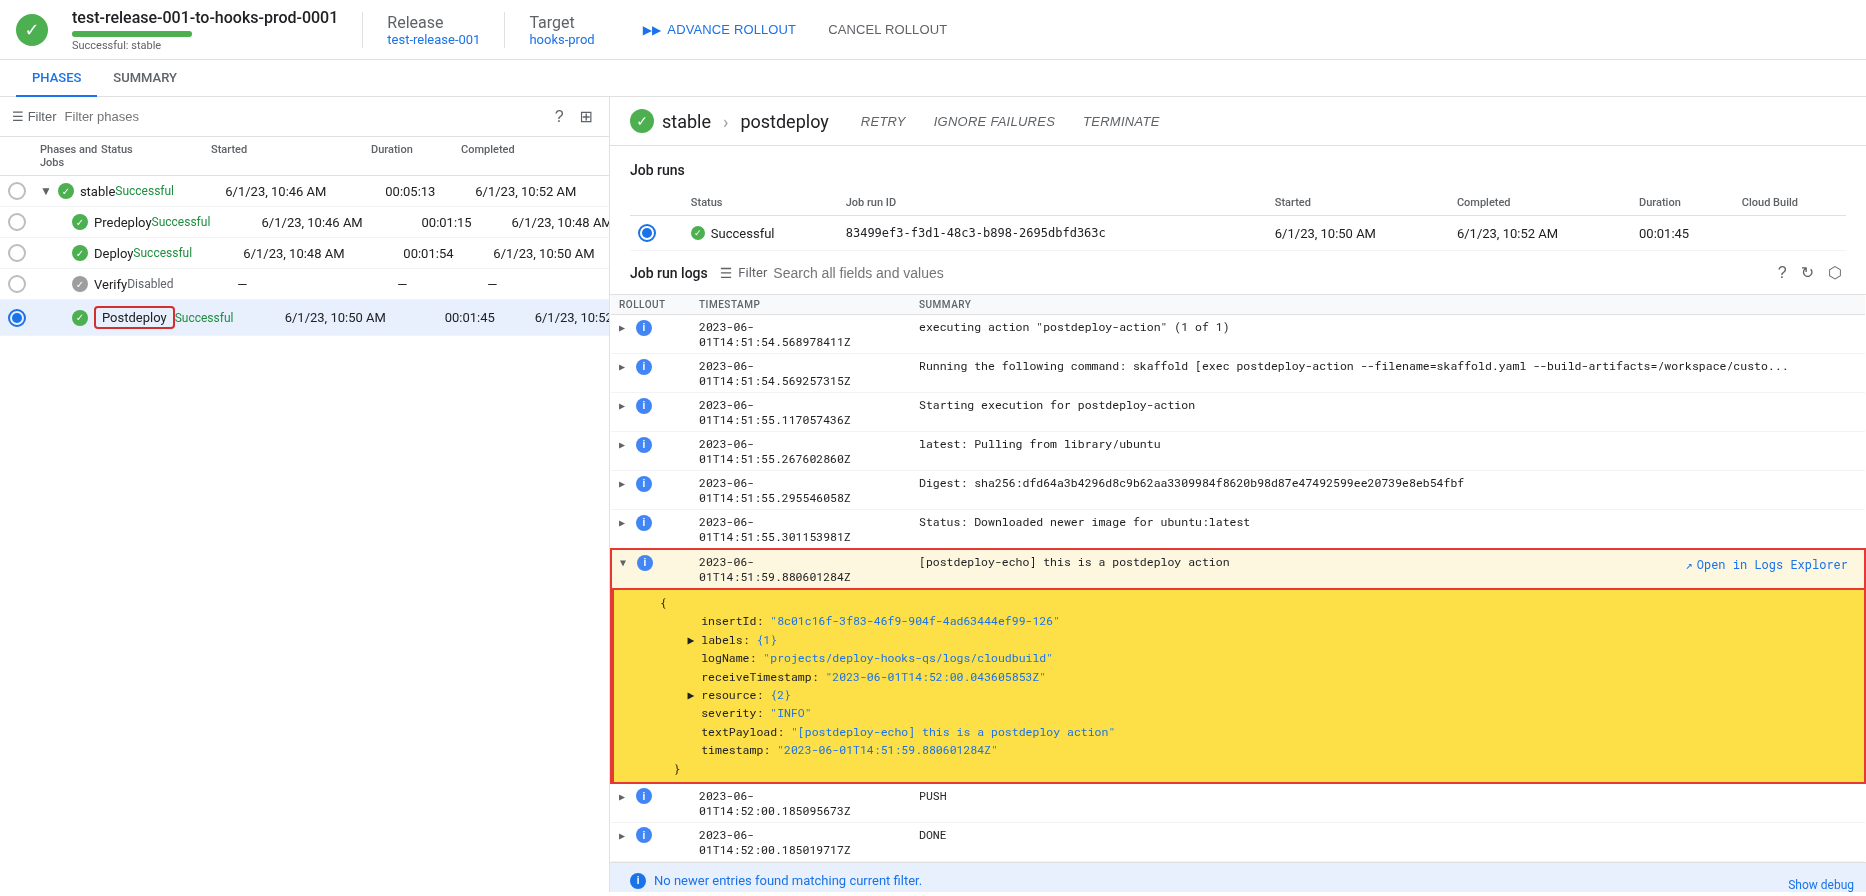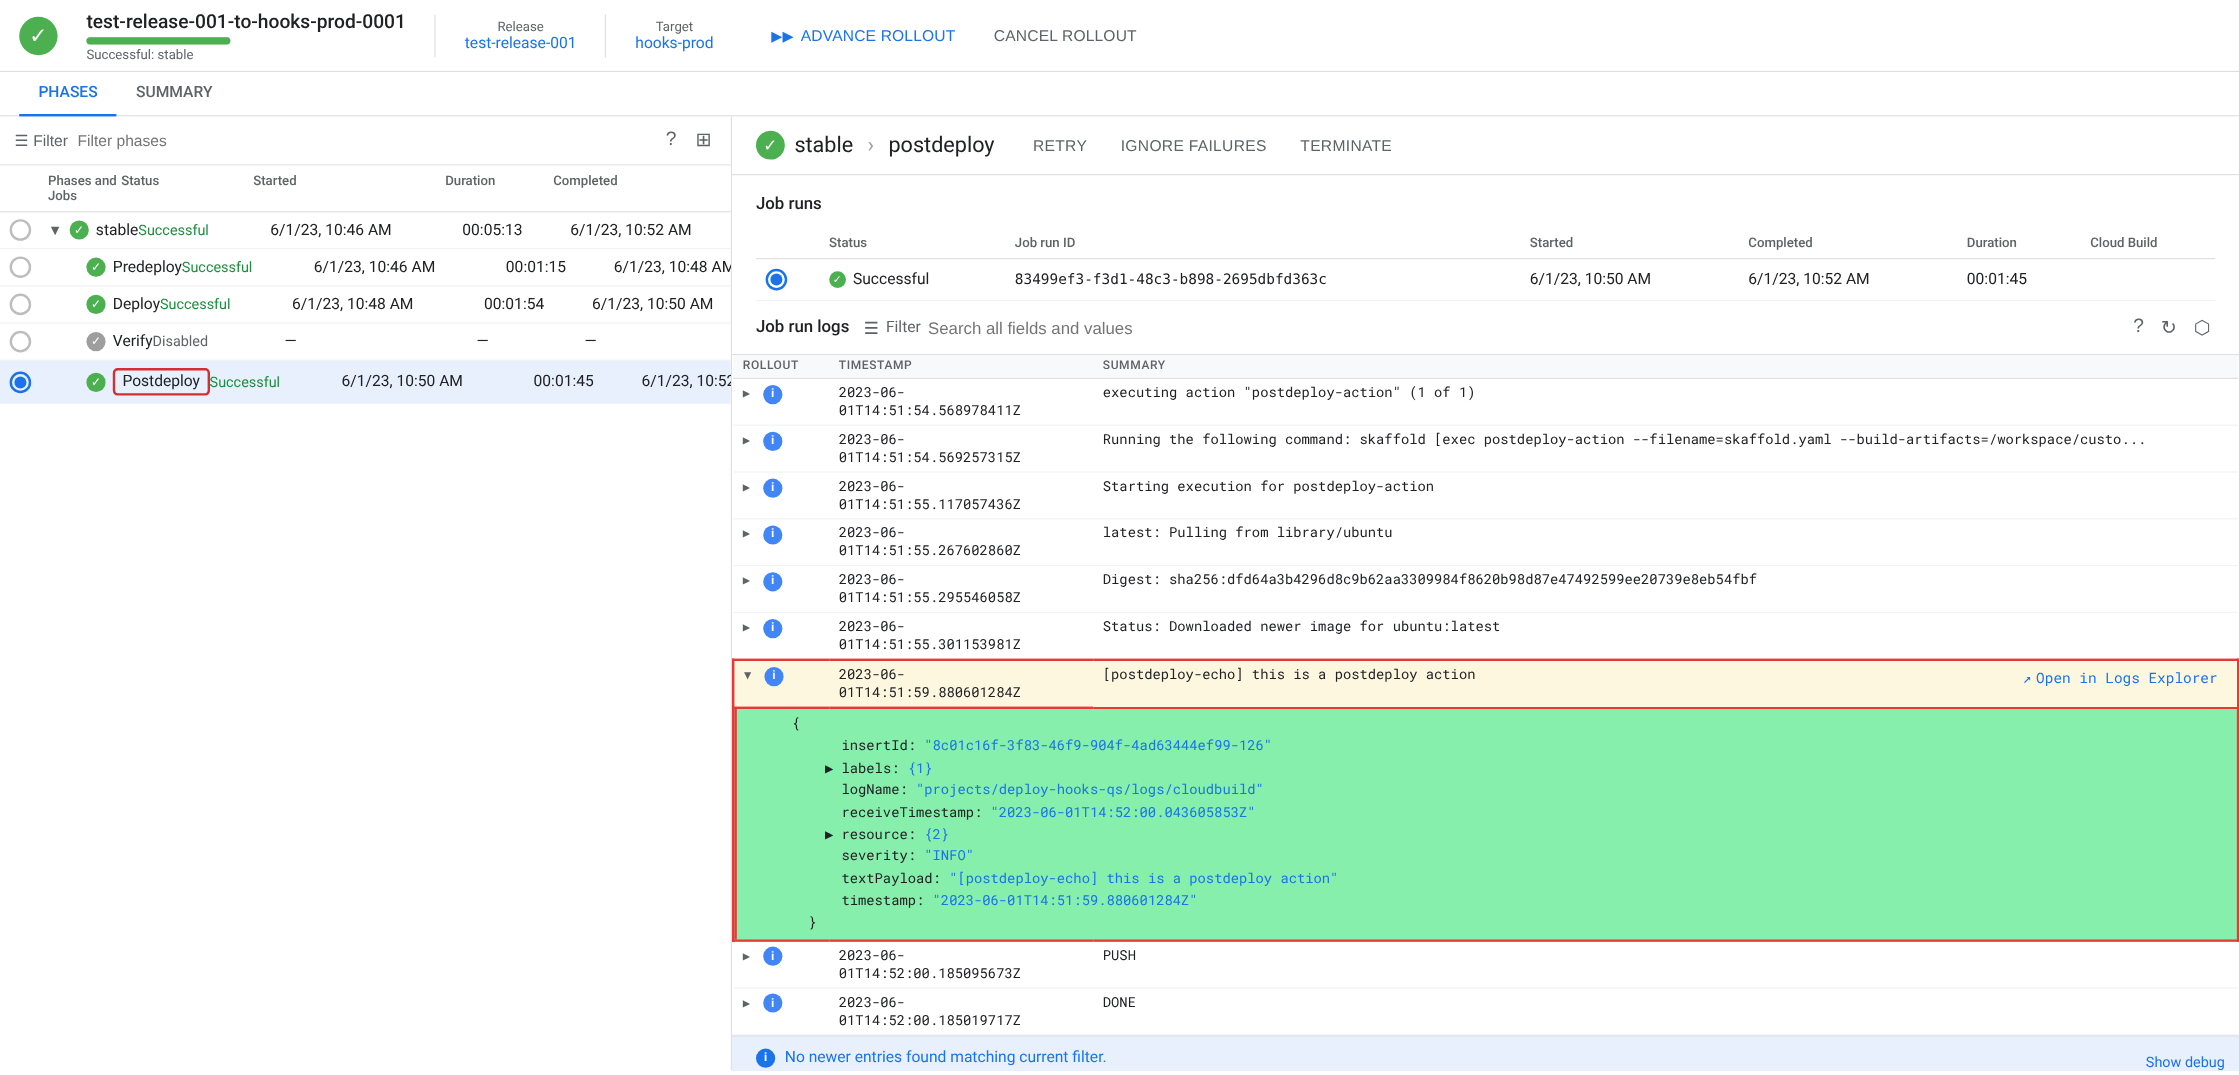--- a/index.html
+++ b/index.html
@@ -26,21 +26,21 @@
     }
     .progress-bar-wrap {
       width: 120px; height: 6px; background: #e0e0e0; border-radius: 3px; margin-top: 4px;
     }
     .progress-bar-fill {
       height: 100%; background: #4caf50; border-radius: 3px; width: 100%;
     }
     .status-text { font-size: 11px; color: #5f6368; margin-top: 2px; }
     .header-meta { display: flex; flex-direction: column; }
     .header-divider { width: 1px; height: 36px; background: #e0e0e0; }
-    .meta-label { font-size: 11px; color: #5f6368; text-align: center; }
+    .meta-label { font-size: 16px; color: #5f6368; }
     .meta-link { font-size: 13px; color: #1a73e8; text-decoration: none; cursor: pointer; }
     .header-actions { display: flex; align-items: center; gap: 16px; margin-left: 16px; }
     .action-btn {
       display: flex; align-items: center; gap: 6px;
       font-size: 13px; font-weight: 500; color: #5f6368;
       border: none; background: none; cursor: pointer; padding: 6px 8px;
       letter-spacing: 0.01em;
     }
     .action-btn.primary { color: #1a73e8; }
 
@@ -173,20 +173,21 @@
       width: 24px; height: 24px; background: #4caf50; border-radius: 50%;
       display: flex; align-items: center; justify-content: center;
       color: white; font-size: 14px;
     }
     .separator { color: #9e9e9e; margin: 0 4px; }
     .right-actions { display: flex; gap: 12px; margin-left: 8px; }
     .text-btn {
       font-size: 13px; font-weight: 500; color: #5f6368;
       border: none; background: none; cursor: pointer; padding: 4px 8px;
       letter-spacing: 0.02em;
+      font-style: italic;
     }
 
     
     .section { padding: 16px 20px 0; }
     .section-title { font-size: 14px; font-weight: 500; margin-bottom: 12px; }
     .job-runs-table { width: 100%; border-collapse: collapse; }
     .job-runs-table th {
       font-size: 11px; font-weight: 500; color: #5f6368;
       padding: 6px 8px; text-align: left; border-bottom: 1px solid #e0e0e0;
     }
@@ -555,21 +556,21 @@
         <td style="border:none;position:relative;">
           <span>[postdeploy-echo] this is a postdeploy action</span>
           <a class="open-logs-link" style="position:absolute;right:8px;top:2px;">
             <span style="font-size:12px;">↗</span>
             Open in Logs Explorer
           </a>
         </td>
       </tr>
             <tr class="log-row-expanded">
               <td colspan="3" style="border:none;padding:0;">
-        <div class="expanded-content" style="background:#86efac;border-left:2px solid #e53935;margin-left:0;padding-left:32px;"><span class="json-key">  {</span>
+        <div class="expanded-content" style="background:#fde047;border-left:2px solid #e53935;margin-left:0;padding-left:32px;"><span class="json-key">  {</span>
     <span class="json-key">    insertId: </span><span class="json-string">"8c01c16f-3f83-46f9-904f-4ad63444ef99-126"</span>
     <span class="json-key">  ▶ labels: </span><span class="json-number">{1}</span>
     <span class="json-key">    logName: </span><span class="json-string">"projects/deploy-hooks-qs/logs/cloudbuild"</span>
     <span class="json-key">    receiveTimestamp: </span><span class="json-string">"2023-06-01T14:52:00.043605853Z"</span>
     <span class="json-key">  ▶ resource: </span><span class="json-number">{2}</span>
     <span class="json-key">    severity: </span><span class="json-string">"INFO"</span>
     <span class="json-key">    textPayload: </span><span class="json-string">"[postdeploy-echo] this is a postdeploy action"</span>
     <span class="json-key">    timestamp: </span><span class="json-string">"2023-06-01T14:51:59.880601284Z"</span>
   <span class="json-key">  }</span></div>
       </td>

